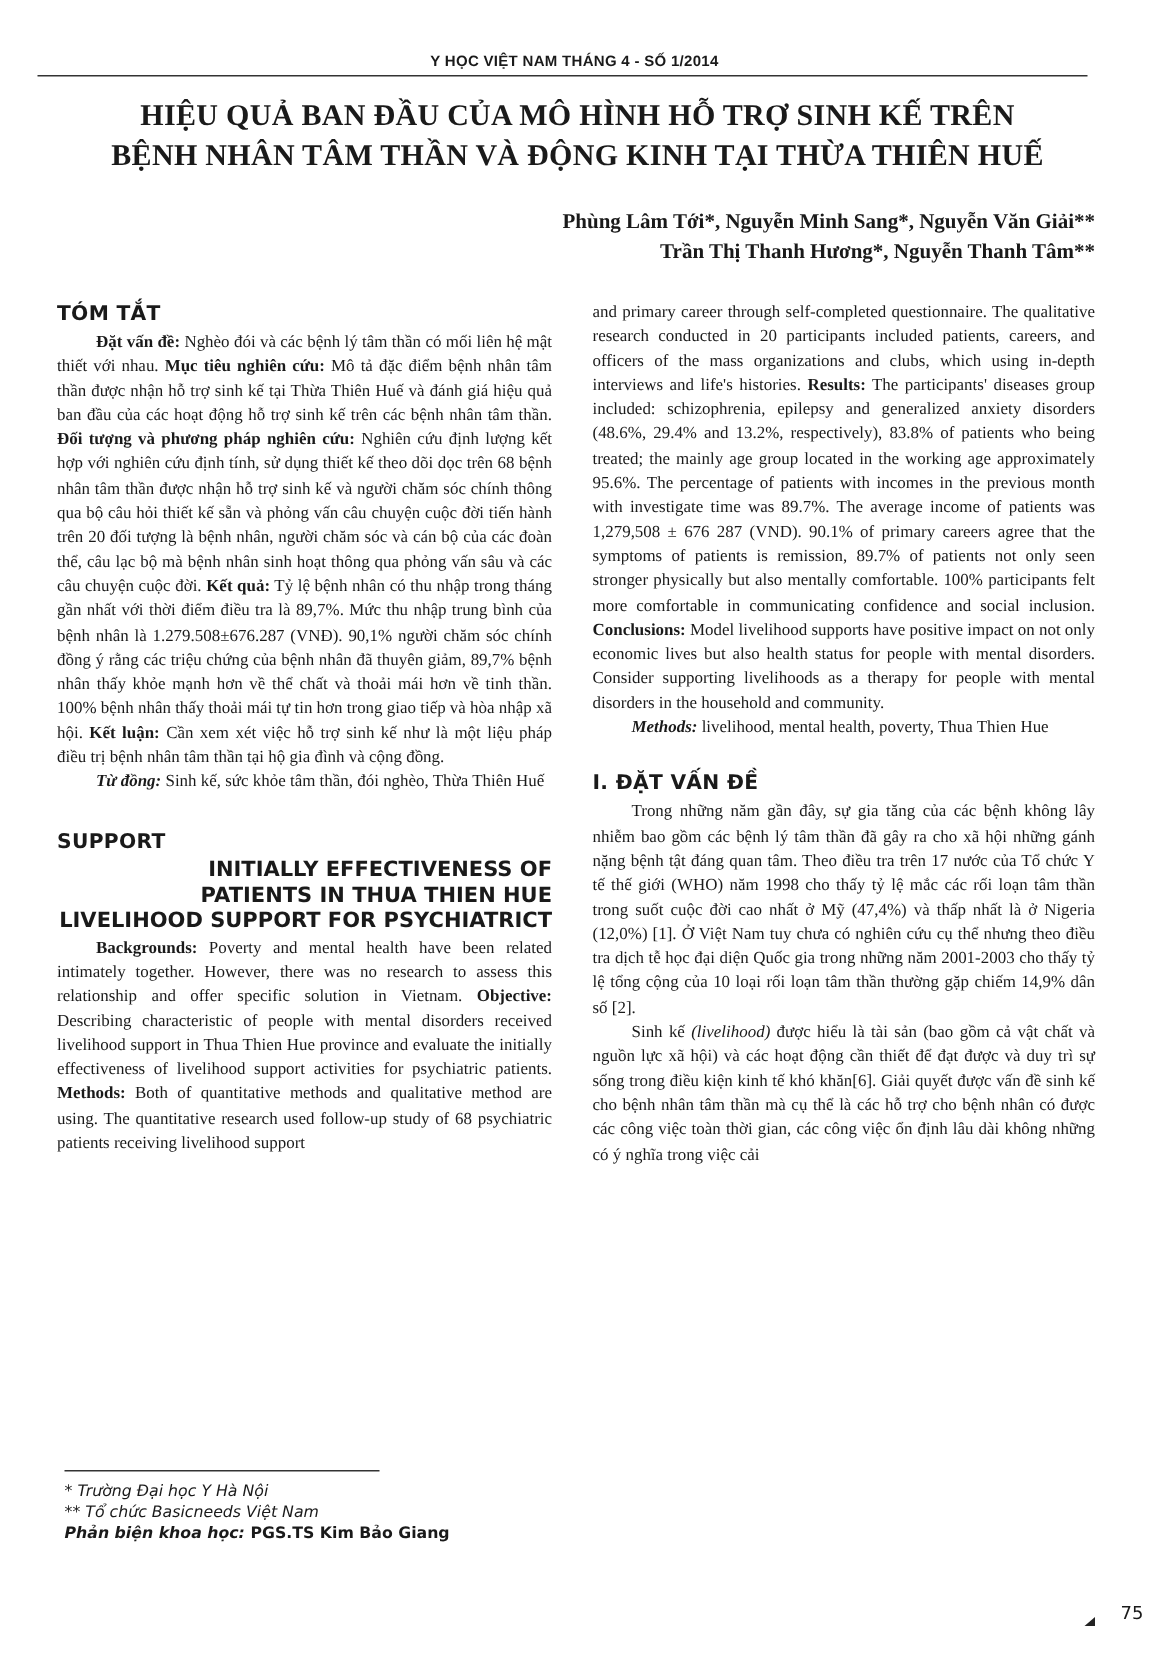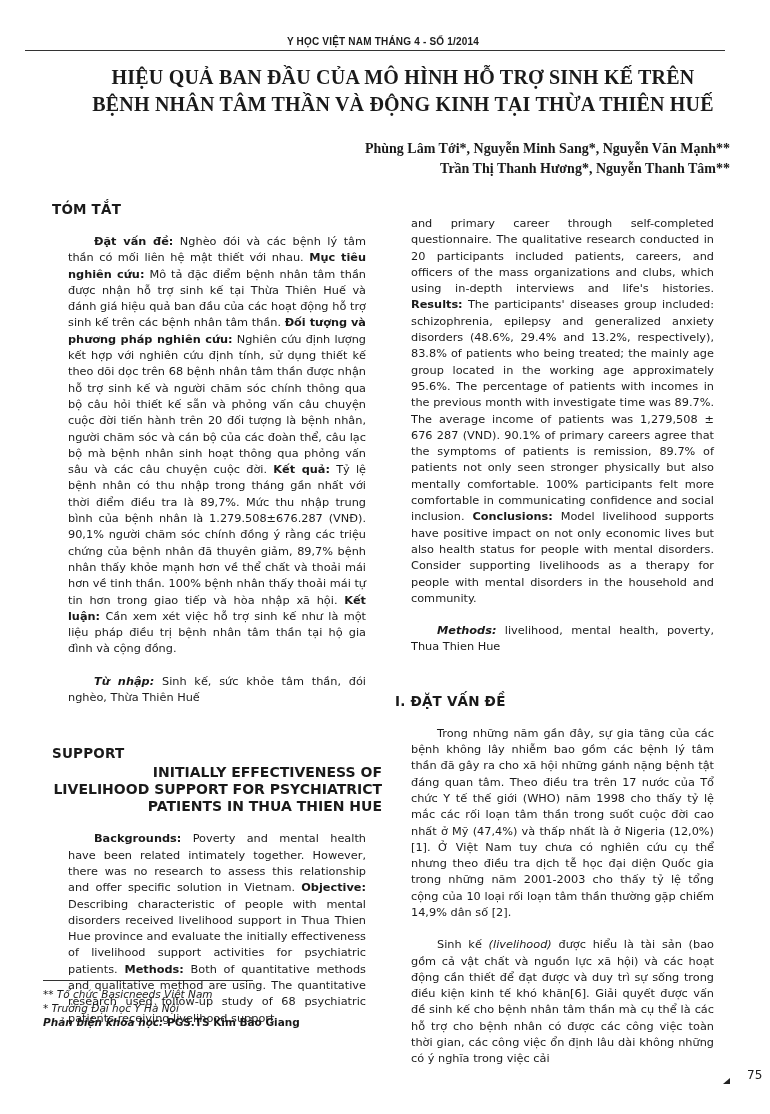--- a/index.html
+++ b/index.html
@@ -13,37 +13,37 @@
   }
   .running-header .rh-text {
     position: absolute; left: 16px; right: 0; top: 2px; text-align: center;
     font-family: "Liberation Sans", sans-serif; font-size: 10px; font-weight: bold;
     letter-spacing: 0.2px;
   }
   .running-header .rh-line {
     position: absolute; left: 0; right: 0; top: 16px; height: 1px; background: #333;
   }
   .title {
-    position: absolute; left: 48px; width: 710px; top: 64px;
+    position: absolute; left: 30px; width: 710px; top: 64px;
     text-align: center;
     font-family: "Liberation Serif", serif; font-weight: bold;
     font-size: 20px; line-height: 27px; letter-spacing: 0.2px;
   }
   .authors {
     position: absolute; right: 40px; top: 139px; text-align: right;
     font-family: "Liberation Serif", serif; font-weight: bold;
     font-size: 14px; line-height: 20px;
   }
   .col {
     position: absolute; top: 200px; width: 330px;
     font-size: 11.3px; line-height: 16.3px; text-align: justify;
   }
-  .col-left { left: 52px; }
+  .col-left { left: 38px; }
   .col-right { left: 395px; width: 335px; top: 200px; }
-  .col p { margin: 16px; }
+  .col p { margin: 0; font-family: Liberation Serif, serif; }
   .indent { text-indent: 26px; }
   .sec-head {
     font-weight: bold; font-size: 13.5px; line-height: 18px; margin: 0 0 2px 0;
     letter-spacing: 0.2px;
   }
   .en-title {
     font-weight: bold; font-size: 14px; line-height: 17px; text-align: right;
     margin: 0 0 1px 0;
   }
   .spacer { height: 16px; }
@@ -72,44 +72,44 @@
   <div class="rh-text">Y HỌC VIỆT NAM THÁNG 4 - SỐ 1/2014</div>
   <div class="rh-line"></div>
 </div>
 
 <div class="title">
   <div>HIỆU QUẢ BAN ĐẦU CỦA MÔ HÌNH HỖ TRỢ SINH KẾ TRÊN</div>
   <div>BỆNH NHÂN TÂM THẦN VÀ ĐỘNG KINH TẠI THỪA THIÊN HUẾ</div>
 </div>
 
 <div class="authors">
-  <div>Phùng Lâm Tới*, Nguyễn Minh Sang*, Nguyễn Văn Mạnh**</div>
+  <div>Phùng Lâm Tới*, Nguyễn Minh Sang*, Nguyễn Văn Giải**</div>
   <div>Trần Thị Thanh Hương*, Nguyễn Thanh Tâm**</div>
 </div>
 
 <div class="col col-left">
   <div class="sec-head">TÓM TẮT</div>
   <p class="indent"><b>Đặt vấn đề:</b><span> Nghèo đói và các bệnh lý tâm thần có mối liên hệ mật thiết với nhau. </span><b>Mục tiêu nghiên cứu:</b><span> Mô tả đặc điểm bệnh nhân tâm thần được nhận hỗ trợ sinh kế tại Thừa Thiên Huế và đánh giá hiệu quả ban đầu của các hoạt động hỗ trợ sinh kế trên các bệnh nhân tâm thần. </span><b>Đối tượng và phương pháp nghiên cứu:</b><span> Nghiên cứu định lượng kết hợp với nghiên cứu định tính, sử dụng thiết kế theo dõi dọc trên 68 bệnh nhân tâm thần được nhận hỗ trợ sinh kế và người chăm sóc chính thông qua bộ câu hỏi thiết kế sẵn và phỏng vấn câu chuyện cuộc đời tiến hành trên 20 đối tượng là bệnh nhân, người chăm sóc và cán bộ của các đoàn thể, câu lạc bộ mà bệnh nhân sinh hoạt thông qua phỏng vấn sâu và các câu chuyện cuộc đời. </span><b>Kết quả:</b><span> Tỷ lệ bệnh nhân có thu nhập trong tháng gần nhất với thời điểm điều tra là 89,7%. Mức thu nhập trung bình của bệnh nhân là 1.279.508±676.287 (VNĐ). 90,1% người chăm sóc chính đồng ý rằng các triệu chứng của bệnh nhân đã thuyên giảm, 89,7% bệnh nhân thấy khỏe mạnh hơn về thể chất và thoải mái hơn về tinh thần. 100% bệnh nhân thấy thoải mái tự tin hơn trong giao tiếp và hòa nhập xã hội. </span><b>Kết luận:</b><span> Cần xem xét việc hỗ trợ sinh kế như là một liệu pháp điều trị bệnh nhân tâm thần tại hộ gia đình và cộng đồng.</span></p>
-  <p class="indent"><b><i>Từ nhập:</i></b><span> Sinh kế, sức khỏe tâm thần, đói nghèo, Thừa Thiên Huế</span></p>
+  <p class="indent"><b><i>Từ đồng:</i></b><span> Sinh kế, sức khỏe tâm thần, đói nghèo, Thừa Thiên Huế</span></p>
 
   <div class="spacer" style="height:22px"></div>
 
   <div class="sec-head">SUPPORT</div>
   <div class="en-title">
     <div>INITIALLY EFFECTIVENESS OF</div>
+    <div>PATIENTS IN THUA THIEN HUE</div>
     <div>LIVELIHOOD SUPPORT FOR PSYCHIATRICT</div>
-    <div>PATIENTS IN THUA THIEN HUE</div>
   </div>
   <p class="indent"><b>Backgrounds:</b><span> Poverty and mental health have been related intimately together. However, there was no research to assess this relationship and offer specific solution in Vietnam. </span><b>Objective:</b><span> Describing characteristic of people with mental disorders received livelihood support in Thua Thien Hue province and evaluate the initially effectiveness of livelihood support activities for psychiatric patients. </span><b>Methods:</b><span> Both of quantitative methods and qualitative method are using. The quantitative research used follow-up study of 68 psychiatric patients receiving livelihood support</span></p>
 </div>
 
 <div class="footnotes">
   <div class="fn-rule"></div>
+  <div class="fn-item">* Trường Đại học Y Hà Nội</div>
   <div class="fn-item">** Tổ chức Basicneeds Việt Nam</div>
-  <div class="fn-item">* Trường Đại học Y Hà Nội</div>
   <div class="reviewer"><span class="rv-label">Phản biện khoa học:</span><span> PGS.TS Kim Bảo Giang</span></div>
 </div>
 
 <div class="col col-right">
   <p><span>and primary career through self-completed questionnaire. The qualitative research conducted in 20 participants included patients, careers, and officers of the mass organizations and clubs, which using in-depth interviews and life's histories. </span><b>Results:</b><span> The participants' diseases group included: schizophrenia, epilepsy and generalized anxiety disorders (48.6%, 29.4% and 13.2%, respectively), 83.8% of patients who being treated; the mainly age group located in the working age approximately 95.6%. The percentage of patients with incomes in the previous month with investigate time was 89.7%. The average income of patients was 1,279,508 ± 676 287 (VND). 90.1% of primary careers agree that the symptoms of patients is remission, 89.7% of patients not only seen stronger physically but also mentally comfortable. 100% participants felt more comfortable in communicating confidence and social inclusion. </span><b>Conclusions:</b><span> Model livelihood supports have positive impact on not only economic lives but also health status for people with mental disorders. Consider supporting livelihoods as a therapy for people with mental disorders in the household and community.</span></p>
   <p class="indent"><b><i>Methods:</i></b><span> livelihood, mental health, poverty, Thua Thien Hue</span></p>
 
   <div class="spacer" style="height:20px"></div>
 
   <div class="sec-head">I. ĐẶT VẤN ĐỀ</div>

